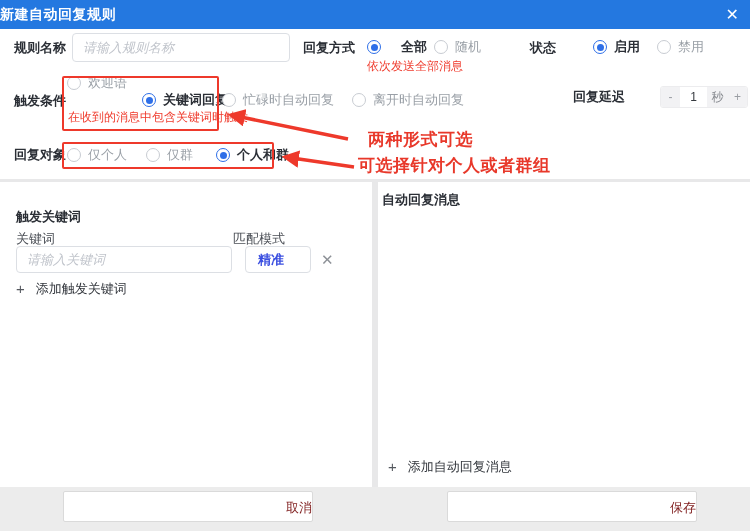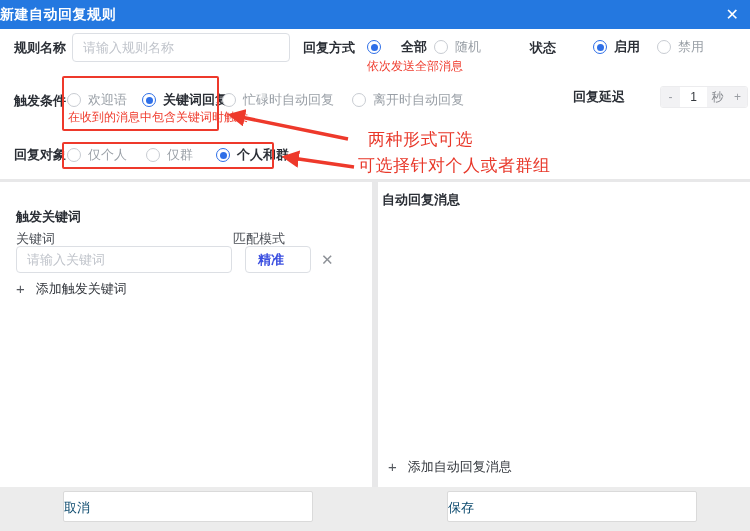--- a/index.html
+++ b/index.html
@@ -7,54 +7,54 @@
     position:relative;width:750px;height:531px;background:#fff;overflow:hidden;
     font-family:"Liberation Sans","DejaVu Sans",sans-serif;
   }
   
   .titlebar{position:absolute;left:0;top:0;width:750px;height:29px;background:#2478e0;display:flex;align-items:center;}
   .titlebar .title{color:#fff;font-size:14px;font-weight:700;letter-spacing:.5px;}
   .titlebar .close{position:absolute;right:11px;top:0;height:29px;line-height:29px;color:#fff;font-size:16px;cursor:pointer;}
   
   .flabel{position:absolute;font-size:13px;font-weight:700;color:#2b2f36;line-height:14px;}
   .tinput{position:absolute;border:1px solid #dcdfe4;border-radius:4px;font-size:13px;color:#6d28d9;
-    padding:0 10px;outline:none;background:#fff;box-sizing:border-box;font-family:inherit;}
+    padding:0 10px;outline:none;background:#fff;box-sizing:border-box;font-family:inherit;font-style:italic;}
   .tinput::placeholder{color:#c0c4cb;}
   .radio{position:absolute;display:flex;align-items:center;gap:7px;font-size:13px;color:#9aa0a7;cursor:pointer;line-height:14px;}
   .rdot{width:14px;height:14px;border:1px solid #c8ccd2;border-radius:50%;background:#fff;box-sizing:border-box;position:relative;flex:0 0 auto;}
   .radio.on{color:#2b2f36;font-weight:700;}
   .radio.on .rdot{border-color:#2e6fe8;}
   .radio.on .rdot::after{content:"";position:absolute;left:2.5px;top:2.5px;right:2.5px;bottom:2.5px;background:#2e6fe8;border-radius:50%;}
   .hint-red{position:absolute;font-size:12px;color:#ef3b2d;line-height:13px;}
   
   .stepper{position:absolute;left:660px;top:86px;width:88px;height:22px;display:flex;border-radius:3px;overflow:hidden;
     font-size:12px;border:1px solid #ececee;box-sizing:border-box;}
   .step-btn{width:19px;background:#f2f2f4;color:#9a9da3;text-align:center;line-height:20px;cursor:pointer;}
   .step-val{flex:1;background:#fff;color:#35393f;text-align:center;line-height:20px;}
   .step-unit{width:21px;background:#f2f2f4;color:#84878d;text-align:center;line-height:20px;}
   
   .redbox{position:absolute;border:2px solid #ee392b;border-radius:2px;pointer-events:none;}
-  .ann{position:absolute;color:#e8382a;font-size:17px;font-weight:400;line-height:18px;letter-spacing:.5px;}
+  .ann{position:absolute;color:#e8382a;font-size:17px;font-weight:700;line-height:18px;letter-spacing:.5px;}
   .overlay{position:absolute;left:0;top:0;pointer-events:none;}
   
   .panel-band{position:absolute;left:0;top:179px;width:750px;height:308px;background:#e8e8e9;}
   .panel{position:absolute;top:182px;height:305px;background:#fff;}
   .panel.left{left:0;width:372px;}
   .panel.right{left:378px;width:372px;}
   .ptitle{position:absolute;font-size:13px;font-weight:700;color:#2b2f36;line-height:14px;}
   .slabel{position:absolute;font-size:13px;color:#4a4e55;line-height:14px;}
   .selectbox{position:absolute;border:1px solid #dcdfe4;border-radius:4px;background:#fff;box-sizing:border-box;
     font-size:13px;font-weight:700;color:#3b4fe0;display:flex;align-items:center;padding-left:12px;cursor:pointer;}
   .remove-x{position:absolute;color:#8d9197;font-size:15px;line-height:15px;cursor:pointer;}
   .addlink{position:absolute;display:flex;align-items:center;gap:11px;font-size:13px;color:#33373d;cursor:pointer;line-height:14px;}
   .addlink .plus{font-size:15px;color:#55595f;line-height:14px;}
   
   .footer{position:absolute;left:0;top:487px;width:750px;height:44px;background:#ececec;}
   .fbtn{position:absolute;top:4px;width:250px;height:31px;background:#fff;border:1px solid #dadada;border-radius:2px;
-    font-size:13px;color:#0c4a6e;text-align:left;line-height:31px;cursor:pointer;box-sizing:border-box;}
+    font-size:13px;color:#7f1d1d;text-align:right;line-height:31px;cursor:pointer;box-sizing:border-box;}
   .fbtn.cancel{left:63px;}
   .fbtn.save{left:447px;}
 </style>
 </head>
 <body>
 
 <div class="dialog">
 
   <div class="titlebar">
     <span class="title">新建自动回复规则</span>
@@ -83,21 +83,21 @@
   <div class="radio on" style="left:593px;top:40px;">
     <span class="rdot"></span>
     <span>启用</span>
   </div>
   <div class="radio" style="left:657px;top:40px;">
     <span class="rdot"></span>
     <span>禁用</span>
   </div>
 
   <div class="flabel" style="left:14px;top:94px;">触发条件</div>
-  <div class="radio" style="left:67px;top:93px;">
+  <div class="radio" style="left:67px;top:76px;">
     <span class="rdot"></span>
     <span>欢迎语</span>
   </div>
   <div class="radio on" style="left:142px;top:93px;">
     <span class="rdot"></span>
     <span>关键词回复</span>
   </div>
   <div class="radio" style="left:222px;top:93px;">
     <span class="rdot"></span>
     <span>忙碌时自动回复</span>

